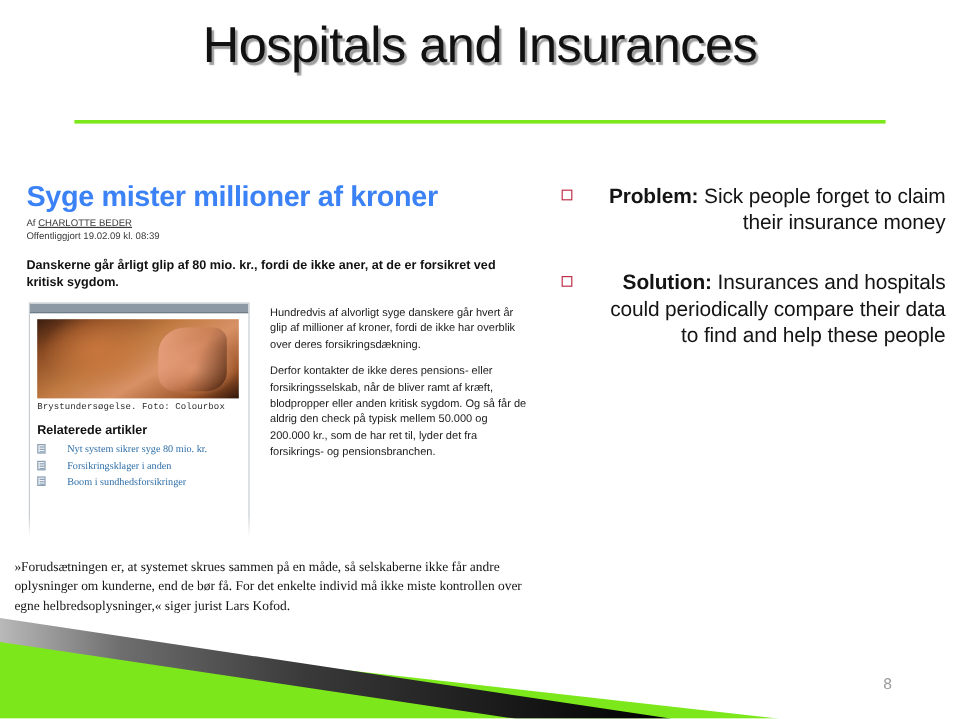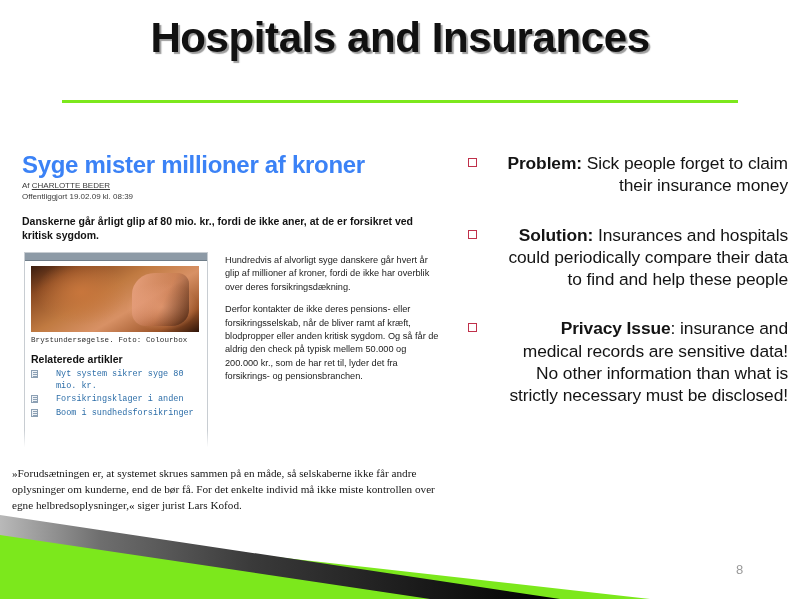--- a/index.html
+++ b/index.html
@@ -29,21 +29,21 @@
     position: absolute;
     left: 0;
     top: 14px;
     width: 800px;
     text-align: center;
   }
   .slide-title {
     display: inline-block;
     font-family: "Liberation Sans", sans-serif;
     font-size: 42px;
-    font-weight: bold;
+    font-weight: normal;
     color: #111111;
     letter-spacing: -0.4px;
     text-shadow: 2px 2px 1px rgba(140,140,140,0.85);
     white-space: nowrap;
   }
   .title-rule {
     position: absolute;
     left: 62px;
     top: 100px;
     width: 676px;
@@ -146,21 +146,21 @@
     font-weight: bold;
     color: #111111;
     margin-top: 9px;
   }
   .related-list {
     list-style: none;
     margin: 4px 0 0 0;
     padding: 0;
   }
   .related-list li {
-    font-family: Liberation Mono, monospace;
+    font-family: Liberation Serif, serif;
     font-size: 8.5px;
     color: #2d6ea8;
     line-height: 1.35;
     margin-bottom: 2px;
     padding-left: 25px;
     position: relative;
   }
   .doc-icon {
     position: absolute;
     left: 0;
@@ -333,24 +333,20 @@
     <div class="bullet">
       <span class="bullet-marker"></span>
       <div class="bullet-text"><span class="lead">Problem:</span><span> Sick people forget to claim their insurance money</span></div>
     </div>
 
     <div class="bullet">
       <span class="bullet-marker"></span>
       <div class="bullet-text"><span class="lead">Solution:</span><span> Insurances and hospitals could periodically compare their data to find and help these people</span></div>
     </div>
 
-    <div class="bullet">
-      <span class="bullet-marker"></span>
-      <div class="bullet-text"><span class="lead">Privacy Issue</span><span>: insurance and medical records are sensitive data! No other information than what is strictly necessary must be disclosed!</span></div>
-    </div>
 
   </div>
 
   <svg class="deco" viewBox="0 0 800 90" preserveAspectRatio="none">
     <defs>
       <linearGradient id="blackBand" x1="0" y1="0" x2="1" y2="0">
         <stop offset="0" stop-color="#b9b9b9"></stop>
         <stop offset="0.18" stop-color="#6e6e6e"></stop>
         <stop offset="0.45" stop-color="#3a3a3a"></stop>
         <stop offset="0.75" stop-color="#1a1a1a"></stop>

